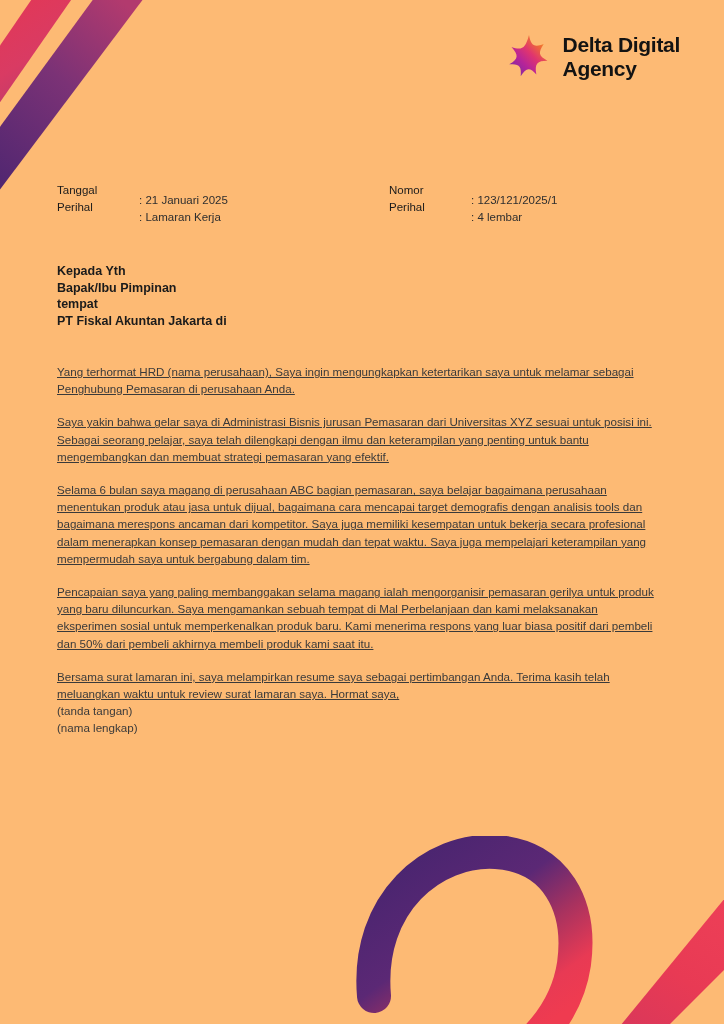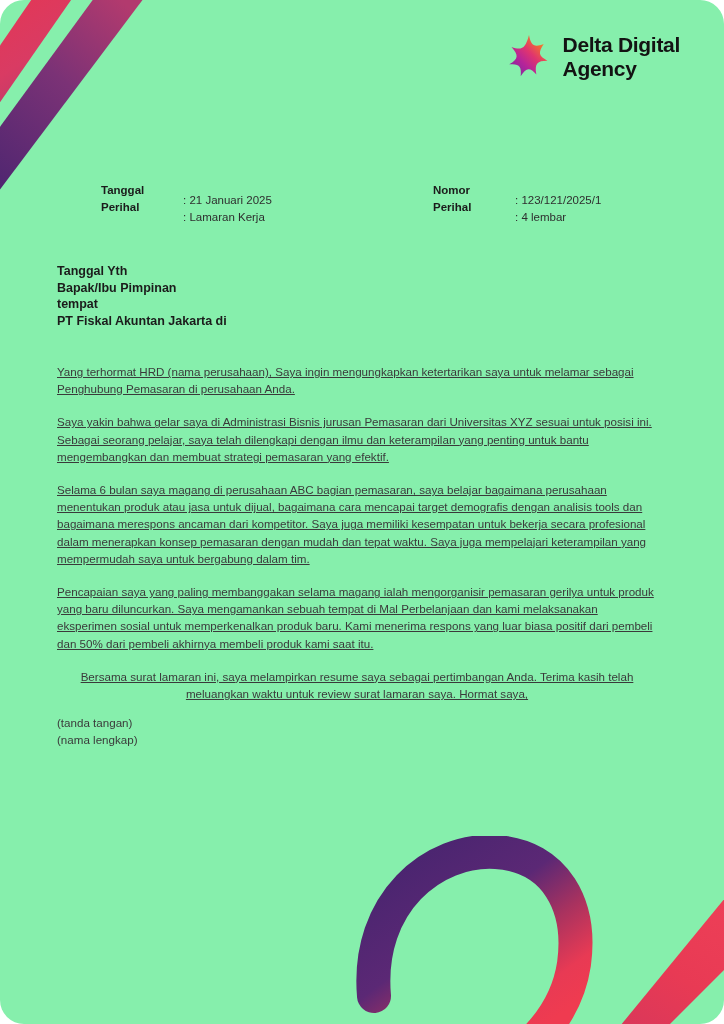--- a/index.html
+++ b/index.html
@@ -7,23 +7,22 @@
     padding: 0;
     background: #ffffff;
   }
   body {
     font-family: "Liberation Sans", sans-serif;
   }
   .page {
     position: relative;
     width: 724px;
     height: 1024px;
-    background: #86efac;
+    background: #fdba74;
     overflow: hidden;
-    border-radius: 24px;
   }
 
   
   .deco {
     position: absolute;
     pointer-events: none;
   }
   .deco-top {
     top: 0;
     left: 0;
@@ -67,26 +66,25 @@
     left: 57px;
     right: 57px;
     display: flex;
   }
   .meta-col {
     display: flex;
   }
   .meta-col.left { width: 332px; }
   .meta-labels {
     font-size: 11.5px;
-    font-weight: bold;
+    font-weight: normal;
     color: #1b1b1b;
     line-height: 17px;
     width: 82px;
     flex: none;
-    margin-left: 44px;
   }
   .meta-values {
     font-size: 11.5px;
     color: #2e2e2e;
     line-height: 17px;
     margin-top: 10px;
   }
   .meta-labels div, .meta-values div {
     white-space: nowrap;
   }
@@ -111,22 +109,21 @@
     width: 600px;
     font-size: 11.6px;
     color: #3a3a3a;
     line-height: 17.2px;
   }
   .body-text p {
     margin: 0 0 16px 0;
     text-decoration: underline;
   }
   .body-text p.tight {
-    margin-bottom: 12px;
-    text-align: center;
+    margin-bottom: 0;
   }
   .sig-block {
     margin-top: 0;
   }
   .sig-block div {
     line-height: 17.2px;
   }
 </style>
 </head>
 <body>
@@ -194,21 +191,21 @@
         <div>Perihal</div>
       </div>
       <div class="meta-values">
         <div>: 123/121/2025/1</div>
         <div>: 4 lembar</div>
       </div>
     </div>
   </div>
 
   <div class="addressee">
-    <div>Tanggal Yth</div>
+    <div>Kepada Yth</div>
     <div>Bapak/Ibu Pimpinan</div>
     <div>tempat</div>
     <div>PT Fiskal Akuntan Jakarta di</div>
   </div>
 
   <div class="body-text">
     <p>Yang terhormat HRD (nama perusahaan),
 Saya ingin mengungkapkan ketertarikan saya untuk melamar sebagai Penghubung Pemasaran di perusahaan Anda.</p>
     <p>Saya yakin bahwa gelar saya di Administrasi Bisnis jurusan Pemasaran dari Universitas XYZ sesuai untuk posisi ini. Sebagai seorang pelajar, saya telah dilengkapi dengan ilmu dan keterampilan yang penting untuk bantu mengembangkan dan membuat strategi pemasaran yang efektif.</p>
     <p>Selama 6 bulan saya magang di perusahaan ABC bagian pemasaran, saya belajar bagaimana perusahaan menentukan produk atau jasa untuk dijual, bagaimana cara mencapai target demografis dengan analisis tools dan bagaimana merespons ancaman dari kompetitor. Saya juga memiliki kesempatan untuk bekerja secara profesional dalam menerapkan konsep pemasaran dengan mudah dan tepat waktu. Saya juga mempelajari keterampilan yang mempermudah saya untuk bergabung dalam tim.</p>

